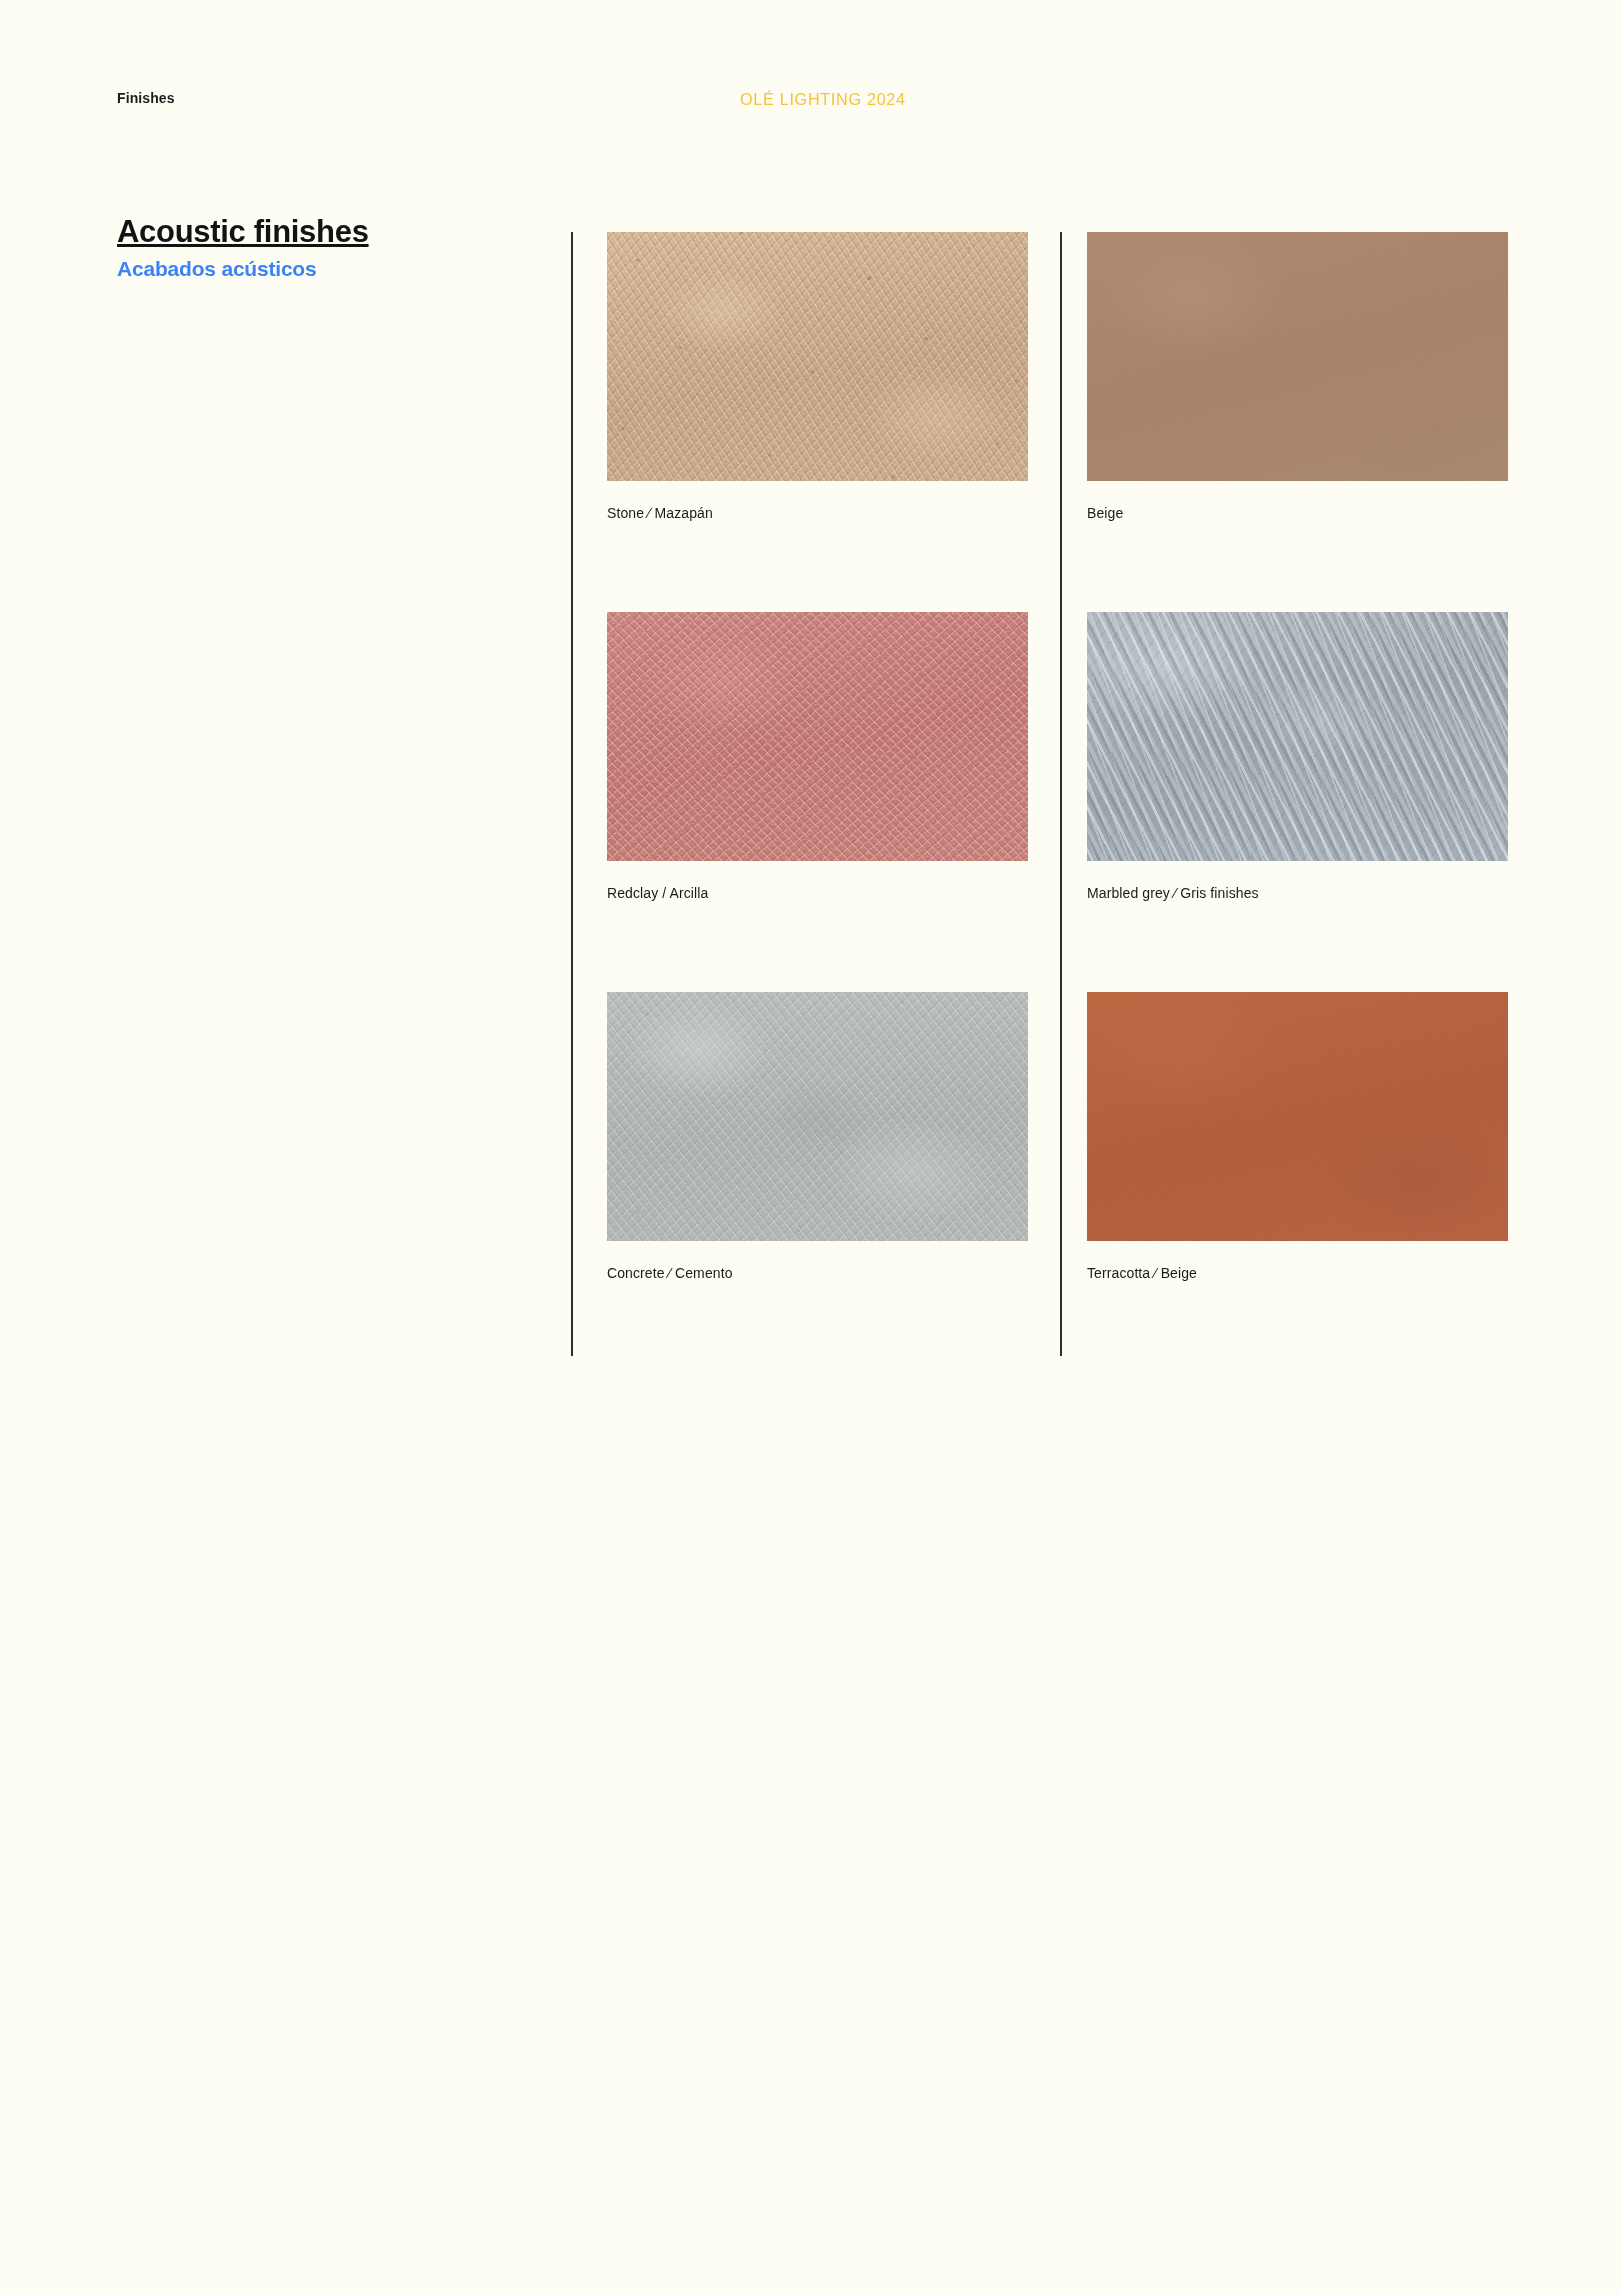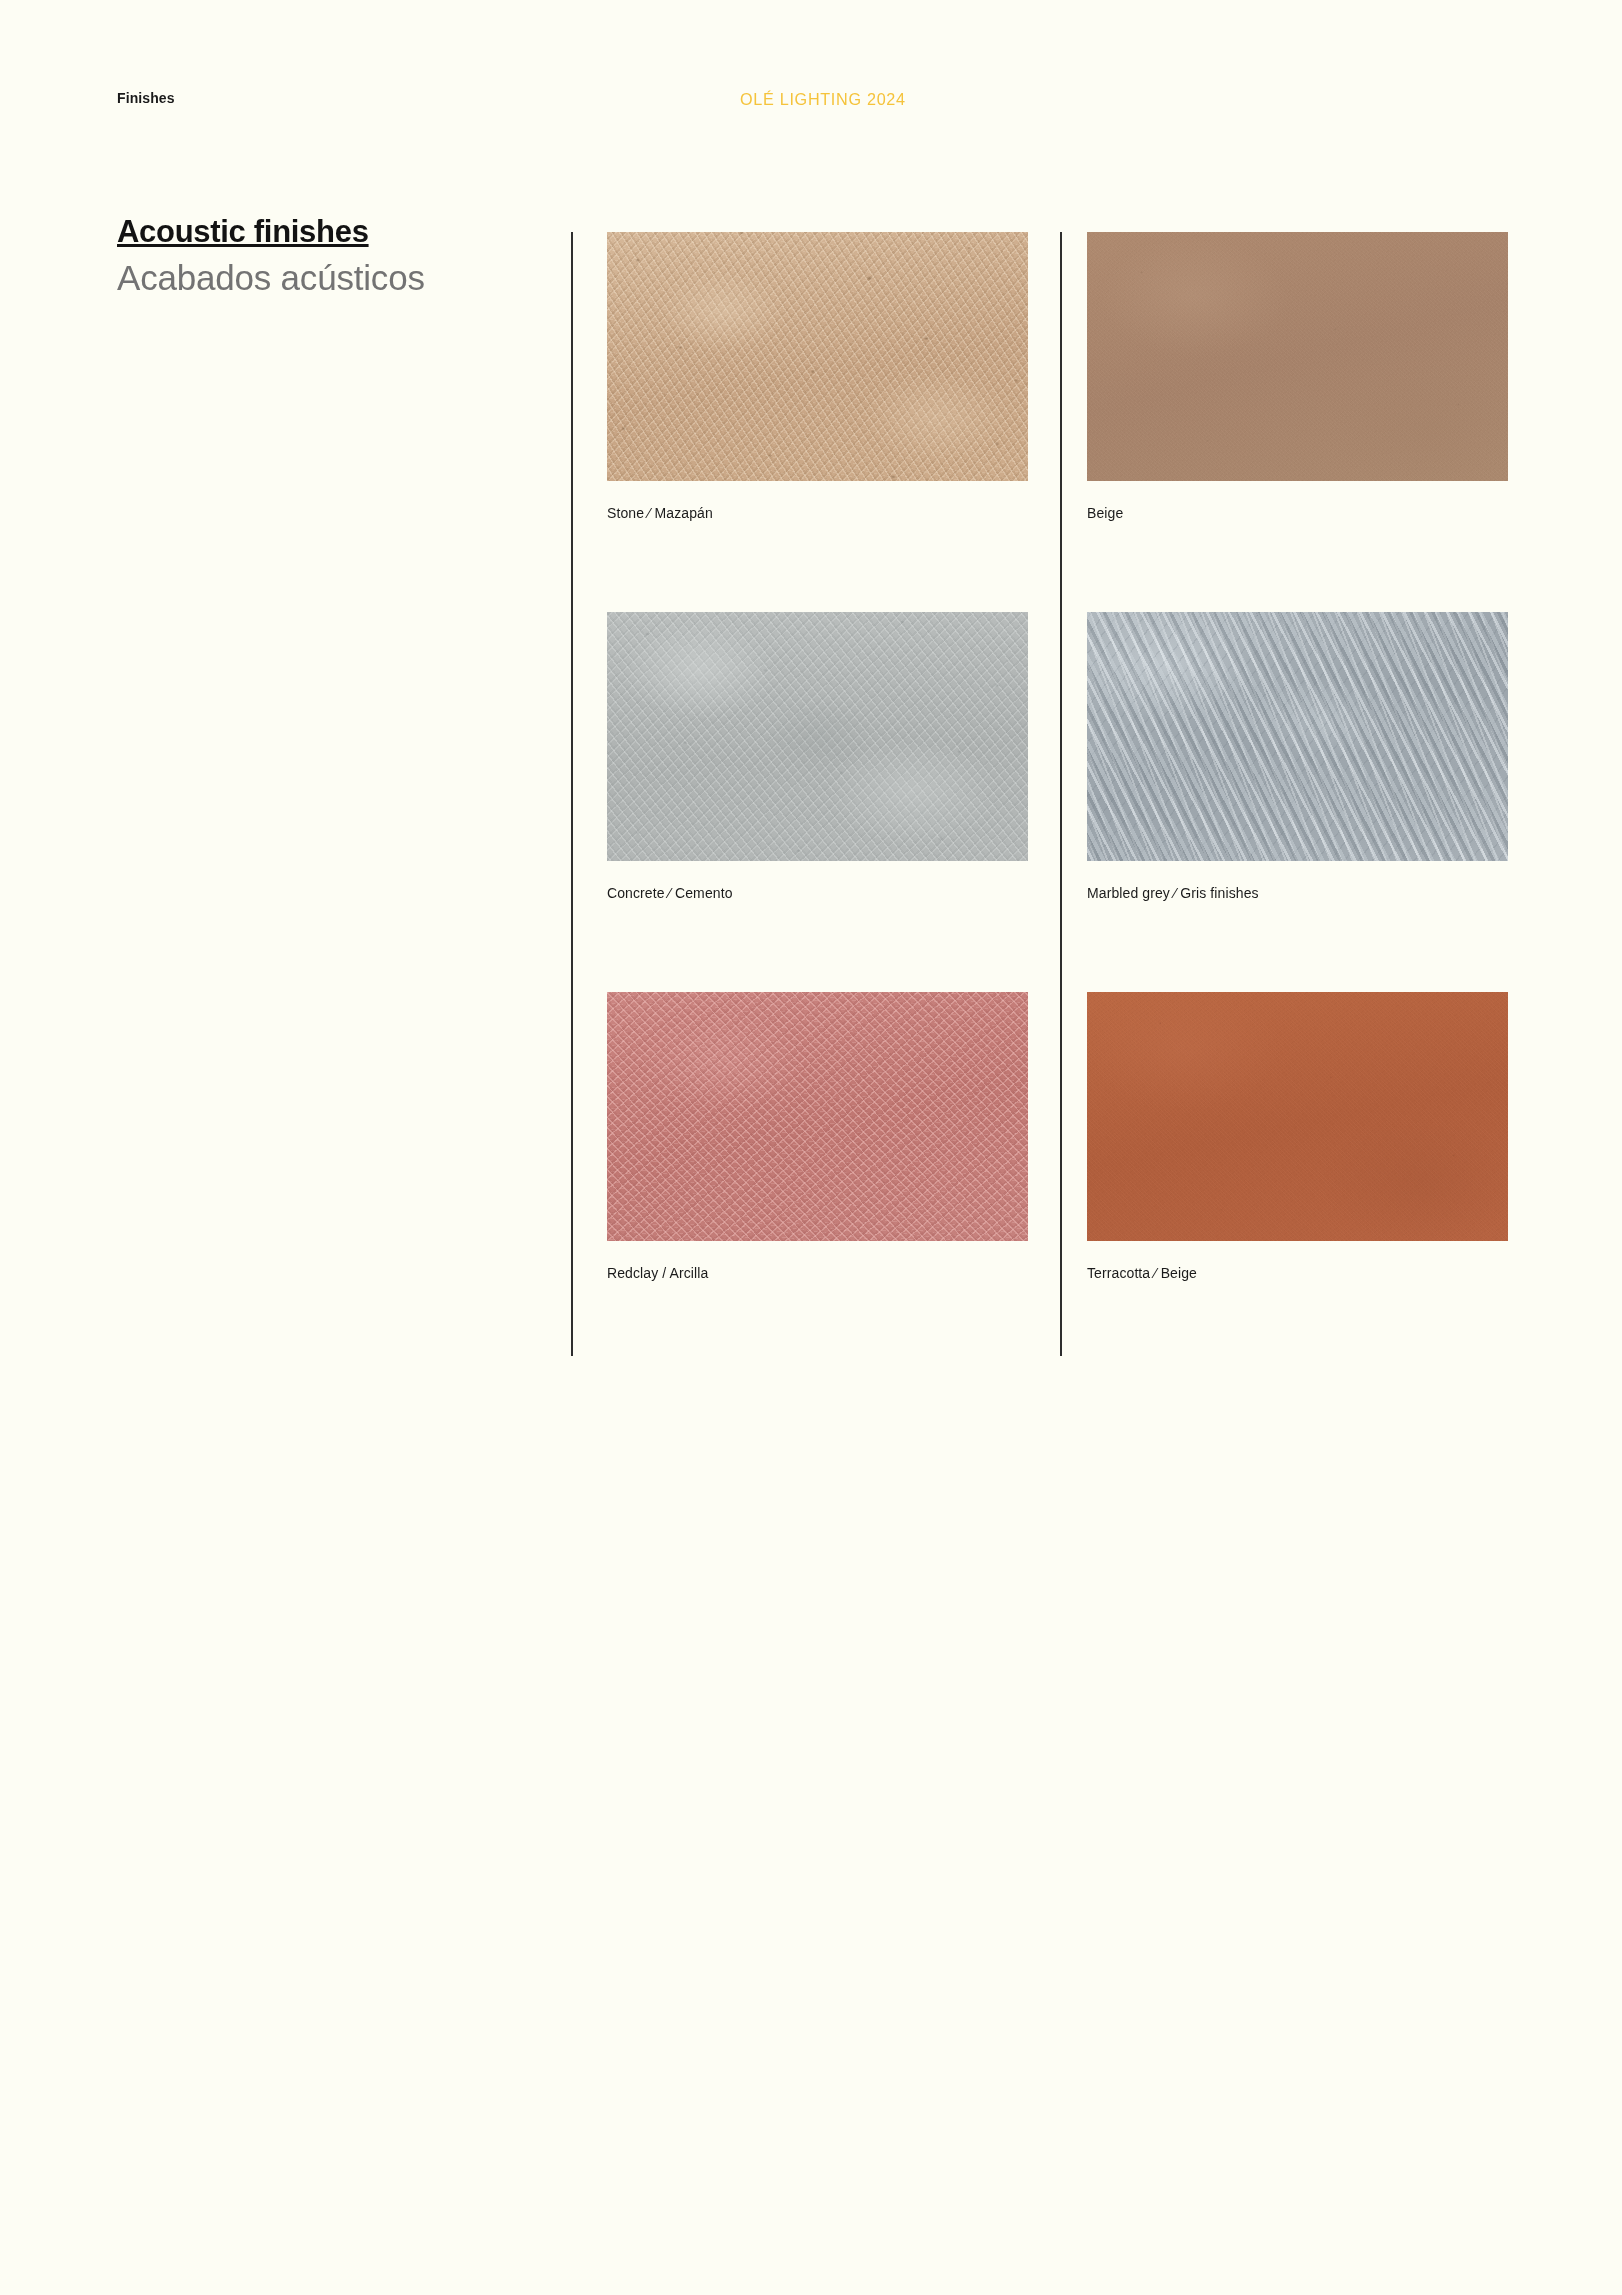--- a/index.html
+++ b/index.html
@@ -55,23 +55,23 @@
   #page-title {
     font-size: 31px;
     font-weight: 600;
     color: #131313;
     letter-spacing: -0.3px;
     line-height: 1.18;
     white-space: nowrap;
     text-decoration: underline;
   }
   #page-subtitle {
-    font-size: 35px;
-    font-weight: 400;
-    color: #737373;
+    font-size: 21px;
+    font-weight: 700;
+    color: #3b82f6;
     letter-spacing: -0.2px;
     line-height: 1.18;
     margin-top: 6.5px;
     white-space: nowrap;
   }
 
   
   #swatch-grid {
     position: absolute;
     left: 571px;
@@ -259,31 +259,31 @@
 
     <div class="swatch-cell">
       <div class="swatch-chip">
         <div class="tex tex-stone"></div>
       </div>
       <div class="swatch-label">Stone ⁄ Mazapán</div>
     </div>
 
     <div class="swatch-cell">
       <div class="swatch-chip">
+        <div class="tex tex-redclay"></div>
+      </div>
+      <div class="swatch-label">Redclay / Arcilla</div>
+    </div>
+
+    <div class="swatch-cell">
+      <div class="swatch-chip">
         <div class="tex tex-concrete"></div>
       </div>
       <div class="swatch-label">Concrete ⁄ Cemento</div>
     </div>
-
-    <div class="swatch-cell">
-      <div class="swatch-chip">
-        <div class="tex tex-redclay"></div>
-      </div>
-      <div class="swatch-label">Redclay / Arcilla</div>
-    </div>
   </div>
 
   <div class="swatch-column" id="swatch-column-right">
 
     <div class="swatch-cell">
       <div class="swatch-chip">
         <div class="tex tex-beige"></div>
       </div>
       <div class="swatch-label">Beige</div>
     </div>

